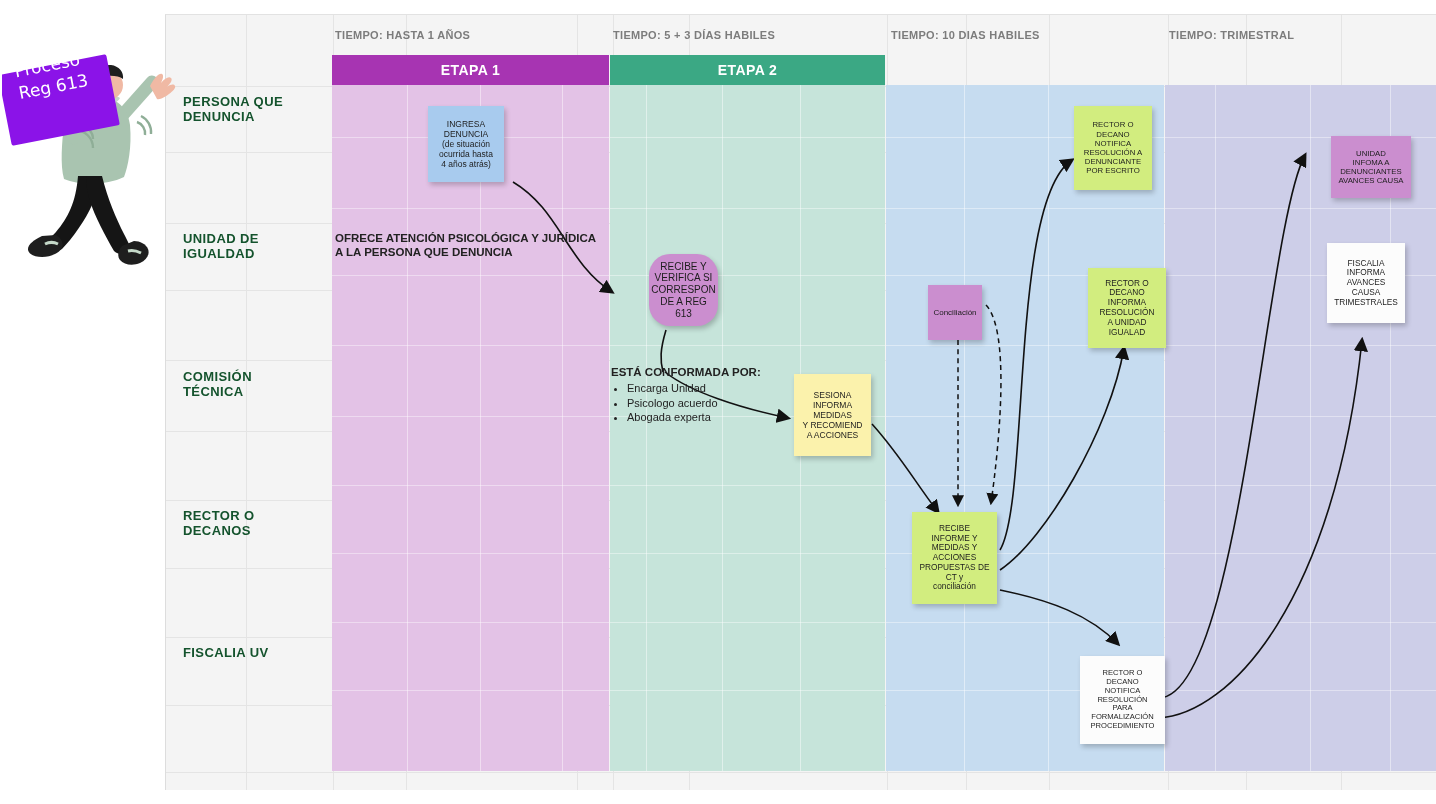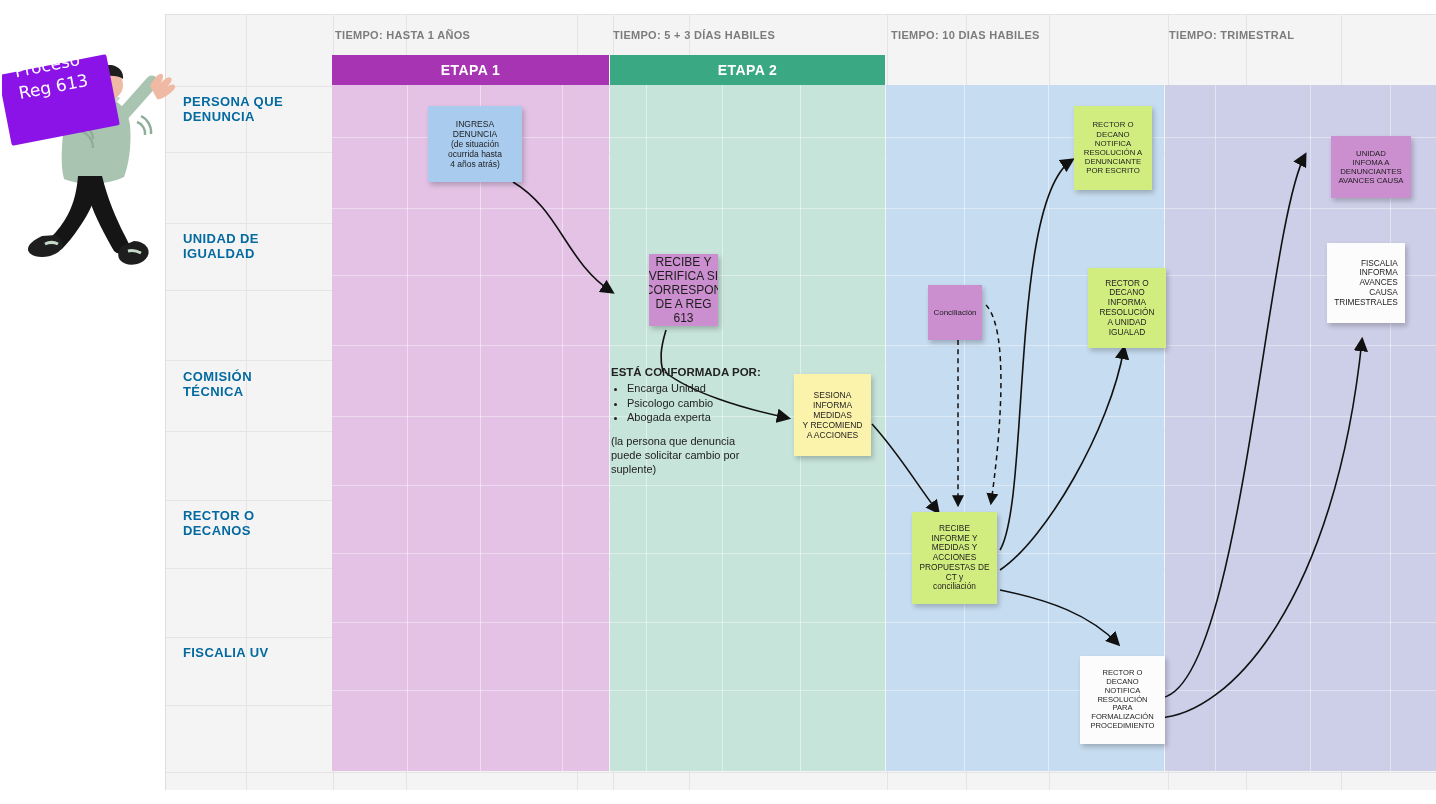--- a/index.html
+++ b/index.html
@@ -74,21 +74,21 @@
 
   
   .lane-label {
     position: absolute;
     left: 183px;
     width: 140px;
     font-size: 13px;
     font-weight: bold;
     line-height: 15px;
     letter-spacing: .4px;
-    color: #0369a1;
+    color: #14532d;
     white-space: pre-line;
   }
 
   
   .note {
     position: absolute;
     display: flex;
     align-items: center;
     justify-content: center;
     text-align: center;
@@ -279,39 +279,38 @@
 
     <path d="M1000,570 C1045,540 1110,430 1124,348" fill="none" stroke="#111" stroke-width="1.6" marker-end="url(#ah)"></path>
 
     <path d="M1000,590 C1050,600 1090,615 1118,644" fill="none" stroke="#111" stroke-width="1.6" marker-end="url(#ah)"></path>
 
     <path d="M1158,698 C1240,700 1265,230 1305,155" fill="none" stroke="#111" stroke-width="1.6" marker-end="url(#ah)"></path>
 
     <path d="M1158,718 C1230,715 1335,600 1362,340" fill="none" stroke="#111" stroke-width="1.6" marker-end="url(#ah)"></path>
   </svg>
 
+  <div class="free-text bold" style="left:335px; top:231px; width:270px;">OFRECE ATENCIÓN PSICOLÓGICA Y JURÍDICA
+A LA PERSONA QUE DENUNCIA</div>
 
   <div class="free-text bold" style="left:611px; top:365px;">ESTÁ CONFORMADA POR:</div>
   <ul class="bullets" style="left:611px; top:381px;">
     <li>Encarga Unidad</li>
-    <li>Psicologo cambio</li>
+    <li>Psicologo acuerdo</li>
     <li>Abogada experta</li>
   </ul>
-  <div class="free-text" style="left:611px; top:434px; width:160px;">(la persona que denuncia
-puede solicitar cambio por
-suplente)</div>
-
-
-  <div class="note" style="left:428px; top:106px; width:94px; height:76px; background:#a8cbee; font-size:8.5px;">INGRESA
+
+
+  <div class="note" style="left:428px; top:106px; width:76px; height:76px; background:#a8cbee; font-size:8.5px;">INGRESA
 DENUNCIA
 (de situación
 ocurrida hasta
 4 años atrás)</div>
 
-  <div class="note" style="left:649px; top:254px; width:69px; height:72px; background:#cb8ecf; font-size:12px;">RECIBE Y
+  <div class="note" style="left:649px; top:254px; width:69px; height:72px; background:#cb8ecf; font-size:10px;border-radius:21px;">RECIBE Y
 VERIFICA SI
 CORRESPON
 DE A REG 613</div>
 
   <div class="note" style="left:794px; top:374px; width:77px; height:82px; background:#fbf2ac; font-size:8.5px;">SESIONA
 INFORMA
 MEDIDAS
 Y RECOMIEND
 A ACCIONES</div>
 
@@ -345,21 +344,21 @@
 RESOLUCIÓN
 PARA
 FORMALIZACIÓN
 PROCEDIMIENTO</div>
 
   <div class="note" style="left:1331px; top:136px; width:80px; height:62px; background:#cb8ecf; font-size:7.8px;">UNIDAD
 INFOMA A
 DENUNCIANTES
 AVANCES CAUSA</div>
 
-  <div class="note" style="left:1327px; top:243px; width:78px; height:80px; background:#fcfcfc; font-size:8.3px;text-align:right;">FISCALIA
+  <div class="note" style="left:1327px; top:243px; width:78px; height:80px; background:#fcfcfc; font-size:8.3px;">FISCALIA
 INFORMA
 AVANCES
 CAUSA
 TRIMESTRALES</div>
 
   <svg id="mascot" viewBox="0 0 190 235">
 
     <path d="M118,88 L150,52" stroke="#a9c4b0" stroke-width="13" stroke-linecap="round" fill="none"></path>
     <path d="M148,56 c5,-9 9,-13 12,-12 c2,1 1,5 -1,9 c4,-5 8,-7 10,-5 c2,2 -1,6 -4,9 c4,-3 7,-3 8,-1 c1,2 -2,5 -6,8 c-4,3 -9,6 -12,5 z" fill="#f0b9a4"></path>
 

